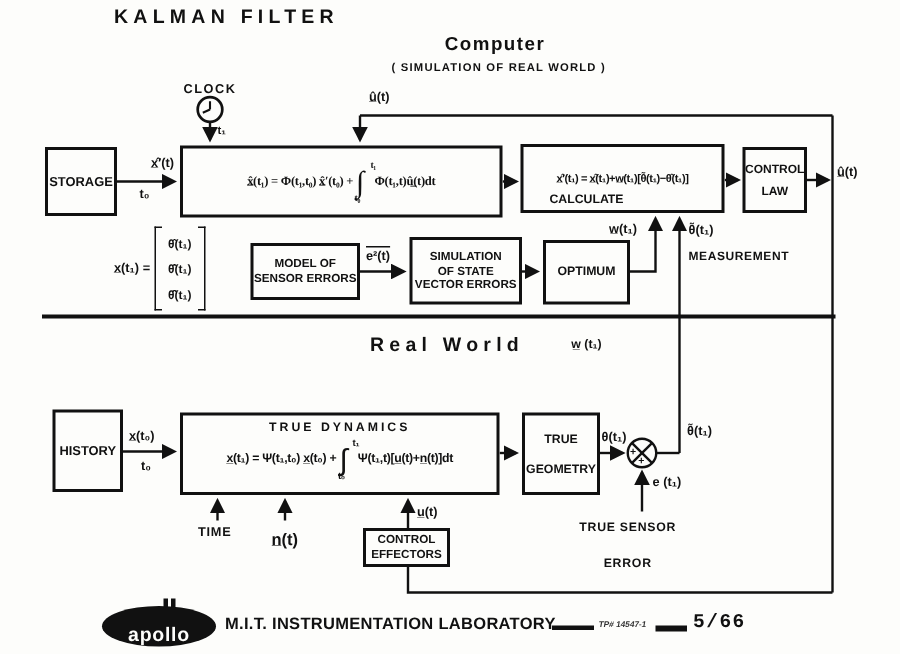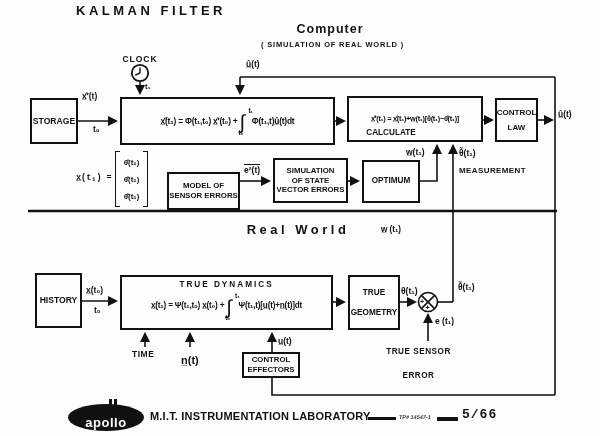--- a/index.html
+++ b/index.html
@@ -98,27 +98,27 @@
   <div class="lbl" style="left:76px;top:4px;font-size:13px;letter-spacing:3.5px;">KALMAN FILTER</div>
   <div class="lbl" style="left:250px;top:23px;width:160px;text-align:center;font-size:12.5px;letter-spacing:1px;">Computer</div>
   <div class="lbl" style="left:235px;top:41px;width:195px;text-align:center;font-size:7.5px;letter-spacing:0.8px;">( SIMULATION OF REAL WORLD )</div>
 
   <div class="lbl" style="left:114px;top:55px;width:52px;text-align:center;font-size:8.5px;letter-spacing:1px;">CLOCK</div>
   <div class="lbl" style="left:145px;top:83px;font-size:7.5px;">t₁</div>
 
   <div class="box" style="left:30px;top:98px;width:48px;height:46px;font-size:8.6px;">
     <span>STORAGE</span>
   </div>
-  <div class="lbl" style="left:82px;top:92px;width:34px;text-align:left;font-size:8.5px;">x̲̂′(t)</div>
+  <div class="lbl" style="left:82px;top:104px;width:34px;text-align:right;font-size:8.5px;">x̲̂′(t)</div>
   <div class="lbl" style="left:93px;top:125px;font-size:8.5px;">t₀</div>
 
   <div class="lbl" style="left:246px;top:60px;font-size:8.5px;">û̲(t)</div>
 
   <div class="box" style="left:120px;top:97px;width:215px;height:48px;">
-    <div class="eq" style="font-size:8.4px;letter-spacing:-0.2px;">
+    <div class="eq" style="font-size:8.4px;letter-spacing:-0.2px;font-family:Liberation Serif, serif;">
       <span>x̲̂(t₁) = Φ(t₁,t₀) x̲̂′(t₀) +</span>
       <span class="int">
         <span class="isign">∫</span>
         <span class="hi">t₁</span>
         <span class="lo">t₀</span>
       </span>
       <span>Φ(t₁,t)û̲(t)dt</span>
     </div>
   </div>
 
@@ -132,31 +132,31 @@
     <span>CONTROL</span>
     <span>LAW</span>
   </div>
   <div class="lbl" style="left:558px;top:110px;font-size:8.5px;">û̲(t)</div>
 
   <div class="lbl" style="left:406px;top:148px;font-size:8.5px;">w̲(t₁)</div>
   <div class="lbl" style="left:459px;top:149px;font-size:8.5px;">θ̃(t₁)</div>
   <div class="lbl" style="left:459px;top:167px;font-size:8px;letter-spacing:0.4px;">MEASUREMENT</div>
 
   <div class="matrix" style="left:76px;top:151px;height:56px;">
-    <div class="lbl" style="position:static;font-size:8.5px;margin-right:3px;font-family:Liberation Mono, monospace;">x̲(t₁) =</div>
+    <div class="lbl" style="position:static;font-size:8.5px;margin-right:3px;">x̲(t₁) =</div>
     <span class="bk l"></span>
     <div class="mrows">
       <div>θ̂(t₁)</div>
       <div>θ̂̇(t₁)</div>
       <div>θ̂̈(t₁)</div>
     </div>
     <span class="bk r"></span>
   </div>
 
-  <div class="box" style="left:167px;top:172px;width:73px;height:38px;font-size:7.8px;">
+  <div class="box" style="left:167px;top:162px;width:73px;height:38px;font-size:7.8px;">
     <span>MODEL OF</span>
     <span>SENSOR ERRORS</span>
   </div>
   <div class="lbl ovl" style="left:244px;top:166px;font-size:8.5px;">e²(t)</div>
   <div class="box" style="left:273px;top:158px;width:75px;height:45px;font-size:7.8px;">
     <span>SIMULATION</span>
     <span>OF STATE</span>
     <span>VECTOR ERRORS</span>
   </div>
   <div class="box" style="left:362px;top:160px;width:58px;height:43px;font-size:8.2px;gap:38px;">

